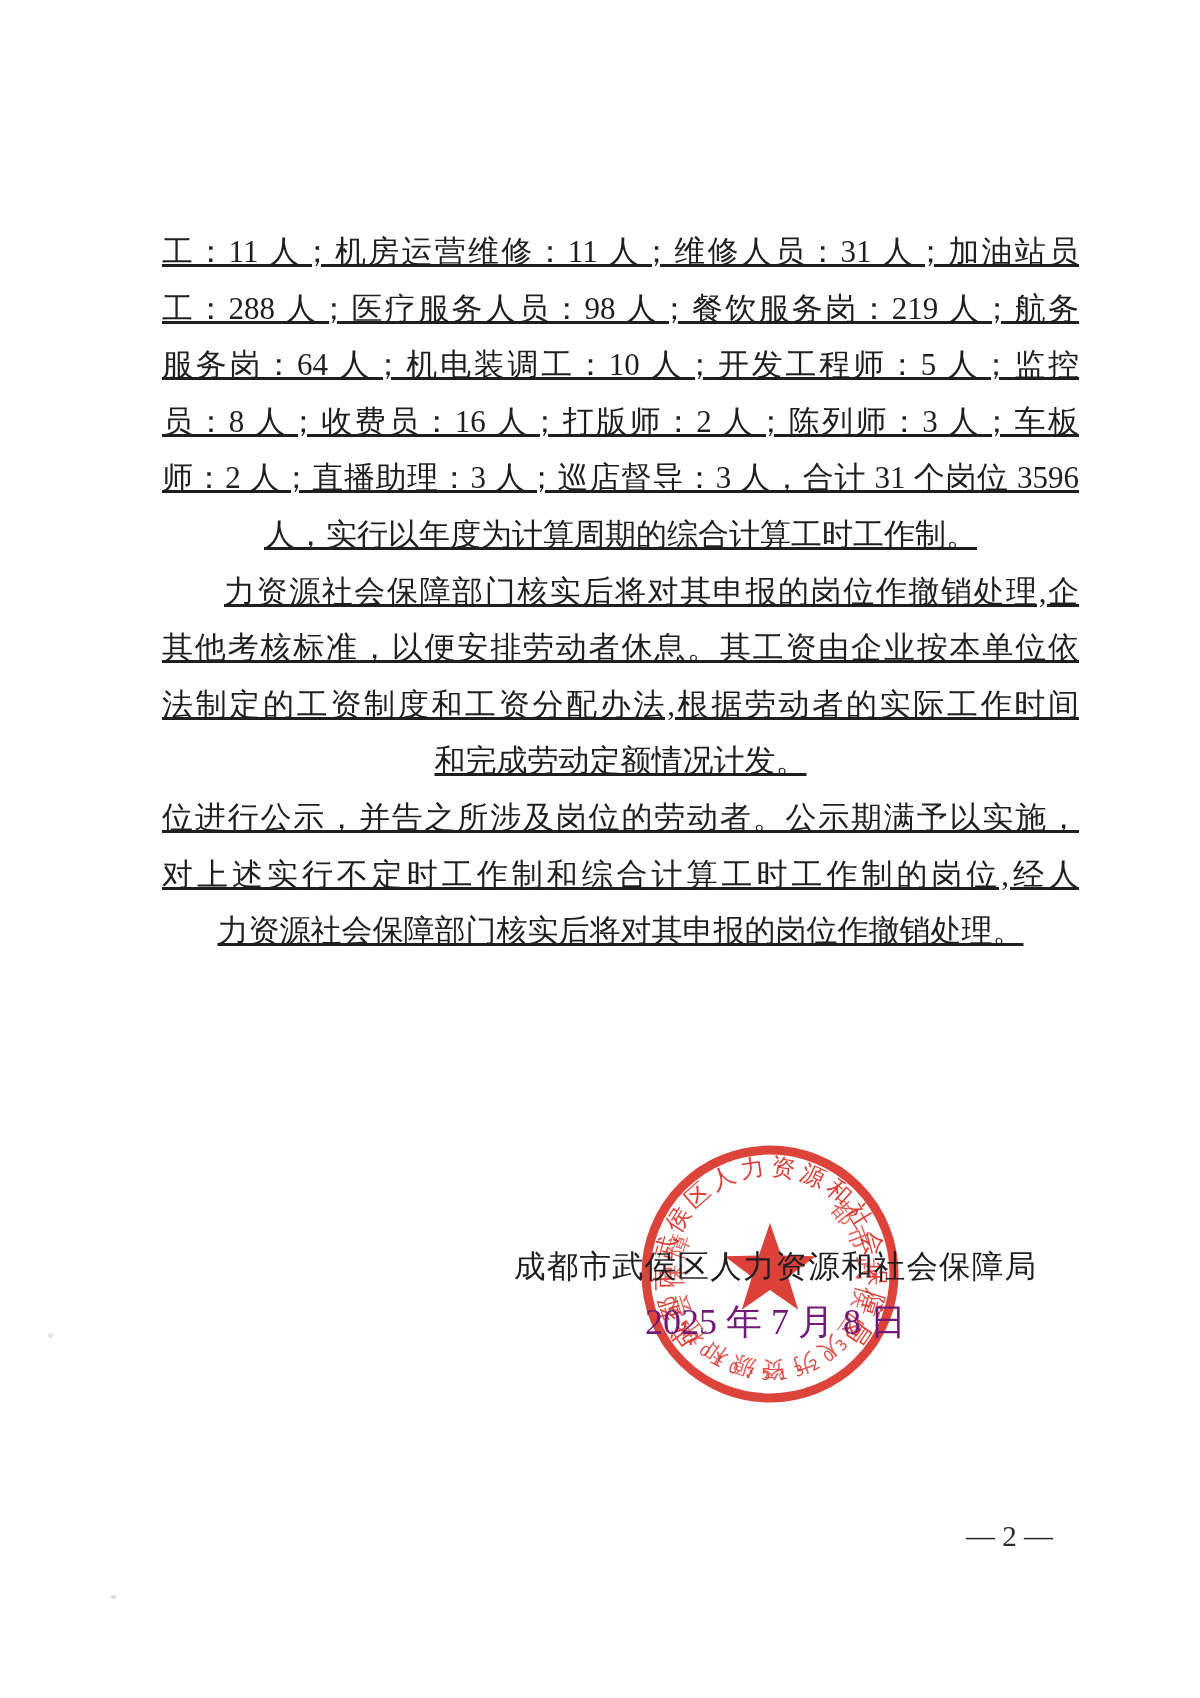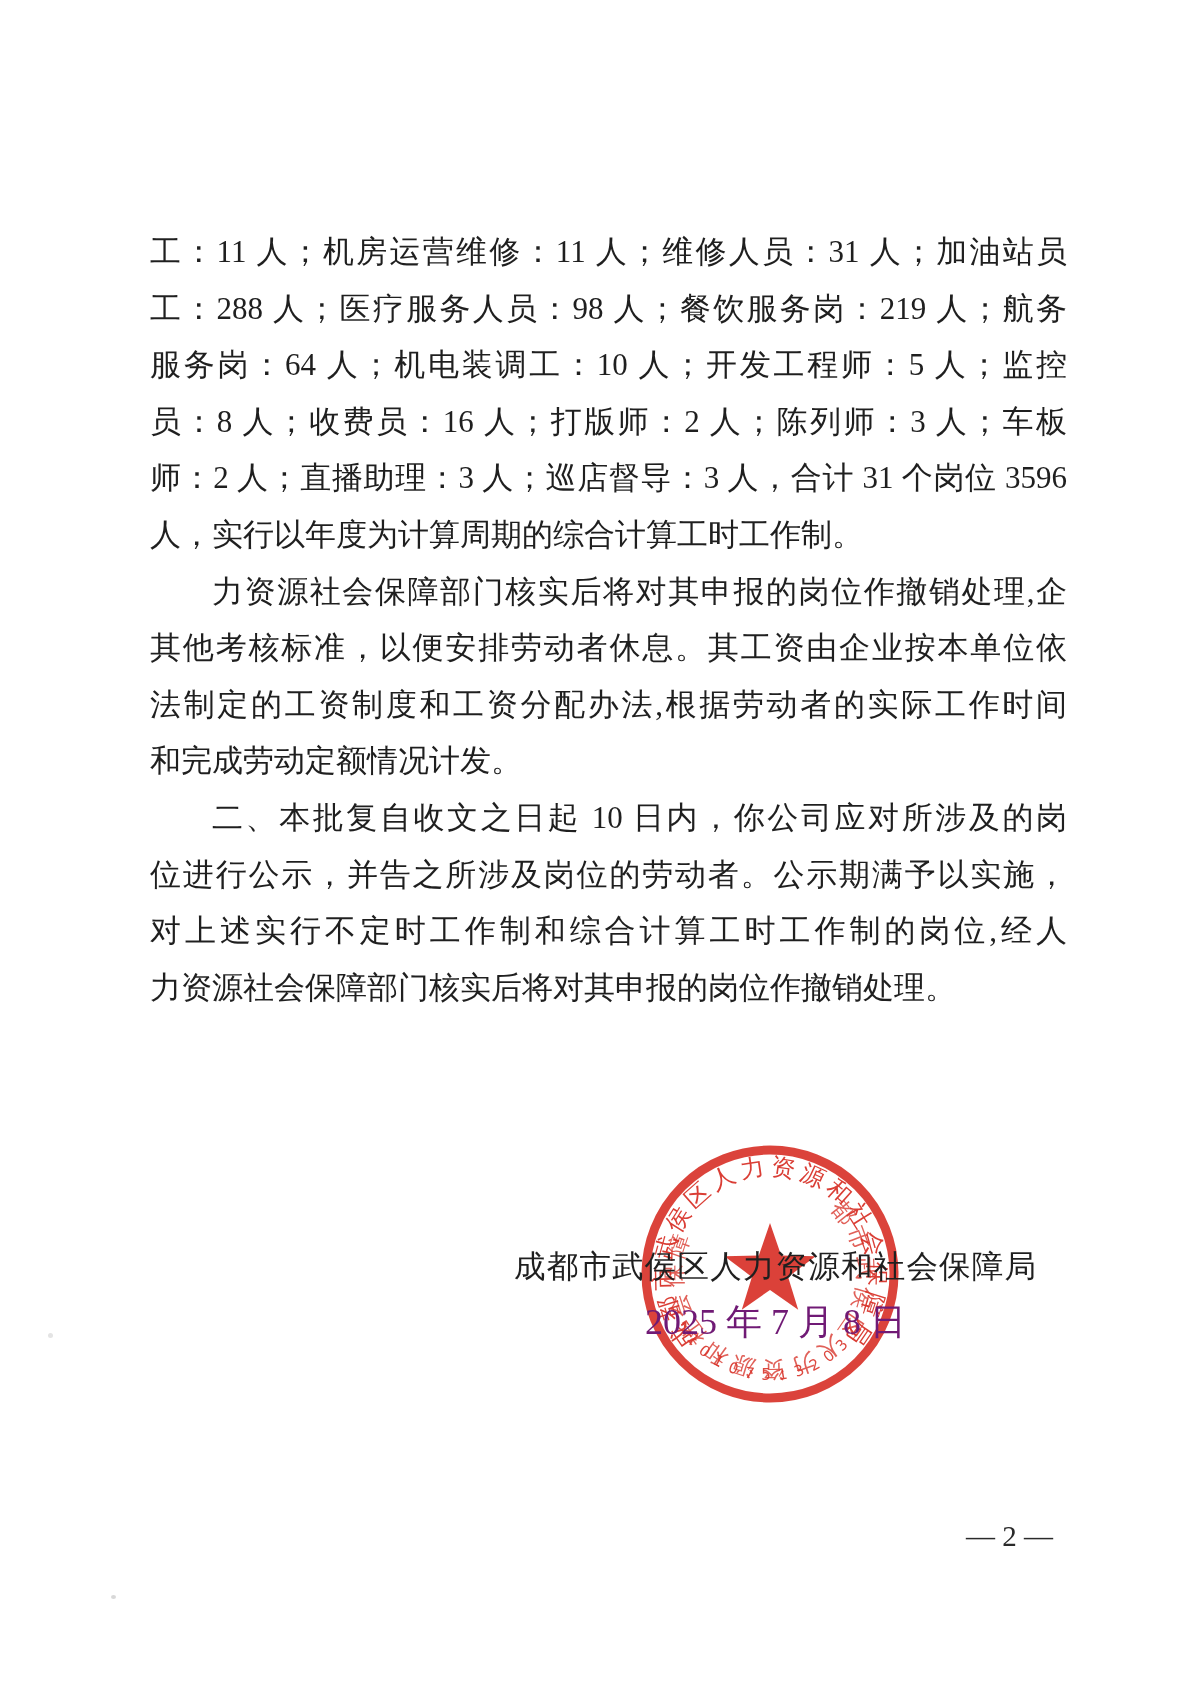--- a/index.html
+++ b/index.html
@@ -6,27 +6,28 @@
   .page{
     position:relative;
     width:1200px;height:1698px;
     background:#ffffff;
     overflow:hidden;
     font-family:"Liberation Serif","DejaVu Serif",serif;
     color:#1d1d1d;
   }
   .doc-body{
     position:absolute;
-    left:150px;top:224px;
+    left:162px;top:224px;
     width:917px;
     font-size:31px;
     line-height:56.6px;
     color:#1f1f1f;
+    text-decoration:underline;
   }
-  .line{text-align:left;}
+  .line{text-align:center;}
   .line.justify{text-align:justify;text-align-last:justify;}
   .line.indent{text-indent:62px;}
   .signature{
     position:absolute;
     left:514px;top:1248px;
     font-size:31.5px;
     letter-spacing:1.2px;
     line-height:38px;
     color:#1f1f1f;
     white-space:nowrap;
@@ -66,21 +67,20 @@
       <div class="line justify">工：11 人；机房运营维修：11 人；维修人员：31 人；加油站员</div>
       <div class="line justify">工：288 人；医疗服务人员：98 人；餐饮服务岗：219 人；航务</div>
       <div class="line justify">服务岗：64 人；机电装调工：10 人；开发工程师：5 人；监控</div>
       <div class="line justify">员：8 人；收费员：16 人；打版师：2 人；陈列师：3 人；车板</div>
       <div class="line justify">师：2 人；直播助理：3 人；巡店督导：3 人，合计 31 个岗位 3596</div>
       <div class="line">人，实行以年度为计算周期的综合计算工时工作制。</div>
       <div class="line indent justify">力资源社会保障部门核实后将对其申报的岗位作撤销处理,企</div>
       <div class="line justify">其他考核标准，以便安排劳动者休息。其工资由企业按本单位依</div>
       <div class="line justify">法制定的工资制度和工资分配办法,根据劳动者的实际工作时间</div>
       <div class="line">和完成劳动定额情况计发。</div>
-      <div class="line indent justify">二、本批复自收文之日起 10 日内，你公司应对所涉及的岗</div>
       <div class="line justify">位进行公示，并告之所涉及岗位的劳动者。公示期满予以实施，</div>
       <div class="line justify">对上述实行不定时工作制和综合计算工时工作制的岗位,经人</div>
       <div class="line">力资源社会保障部门核实后将对其申报的岗位作撤销处理。</div>
     </div>
 
   <svg class="seal" viewBox="0 0 270 270" aria-hidden="true">
     <defs>
       <path id="ringPath" d="M 53.9 191.8 A 99 99 0 1 1 216.1 191.8" fill="none"></path>
       <path id="ghostPath" d="M 62.9 185.5 A 88 88 0 1 1 207.1 185.5" fill="none"></path>
       <path id="codePath" d="M 35.4 171.3 A 106 106 0 0 0 234.6 171.3" fill="none"></path>

